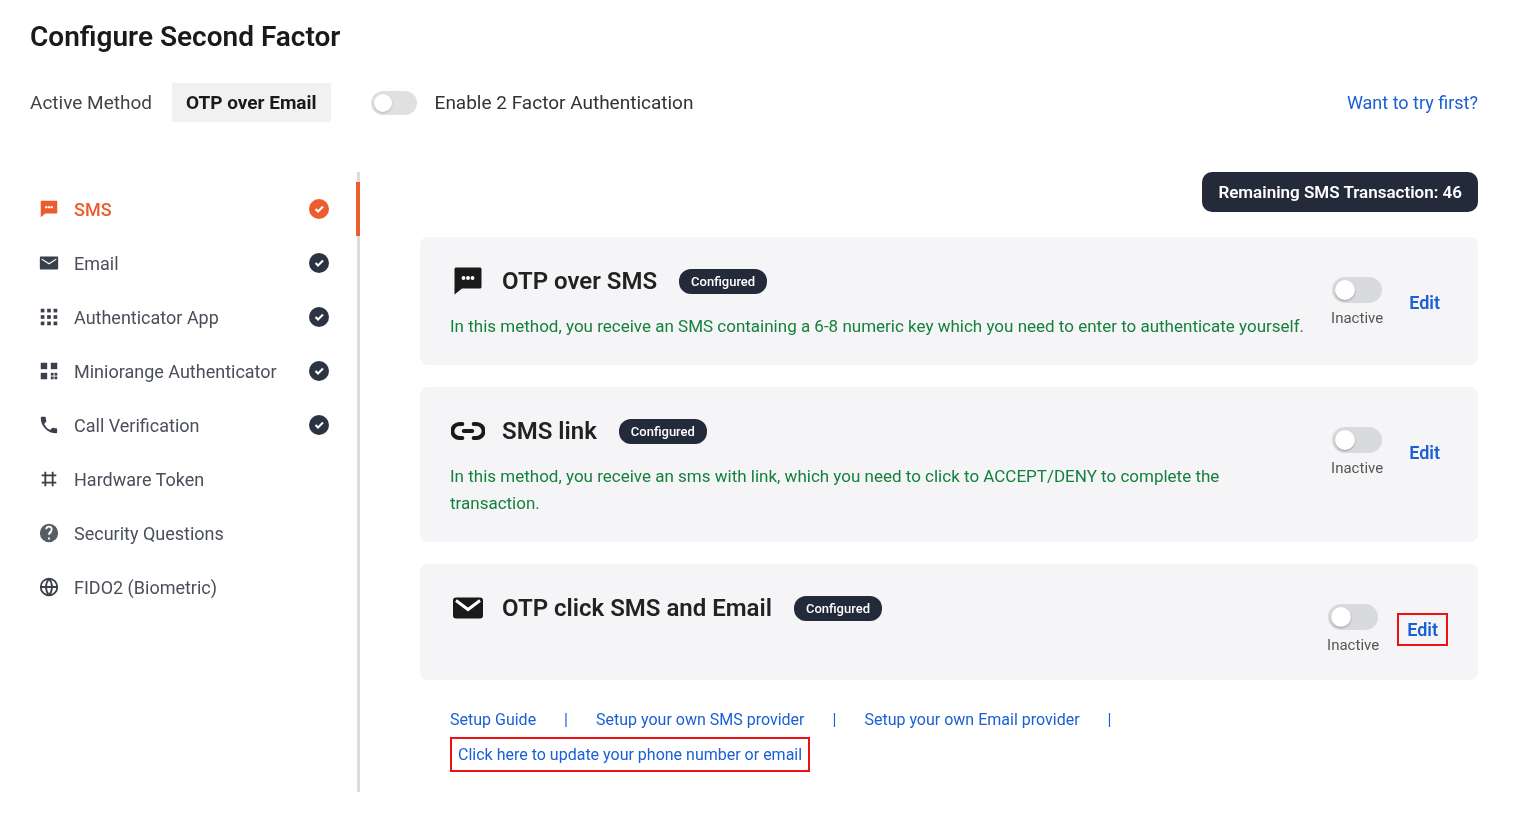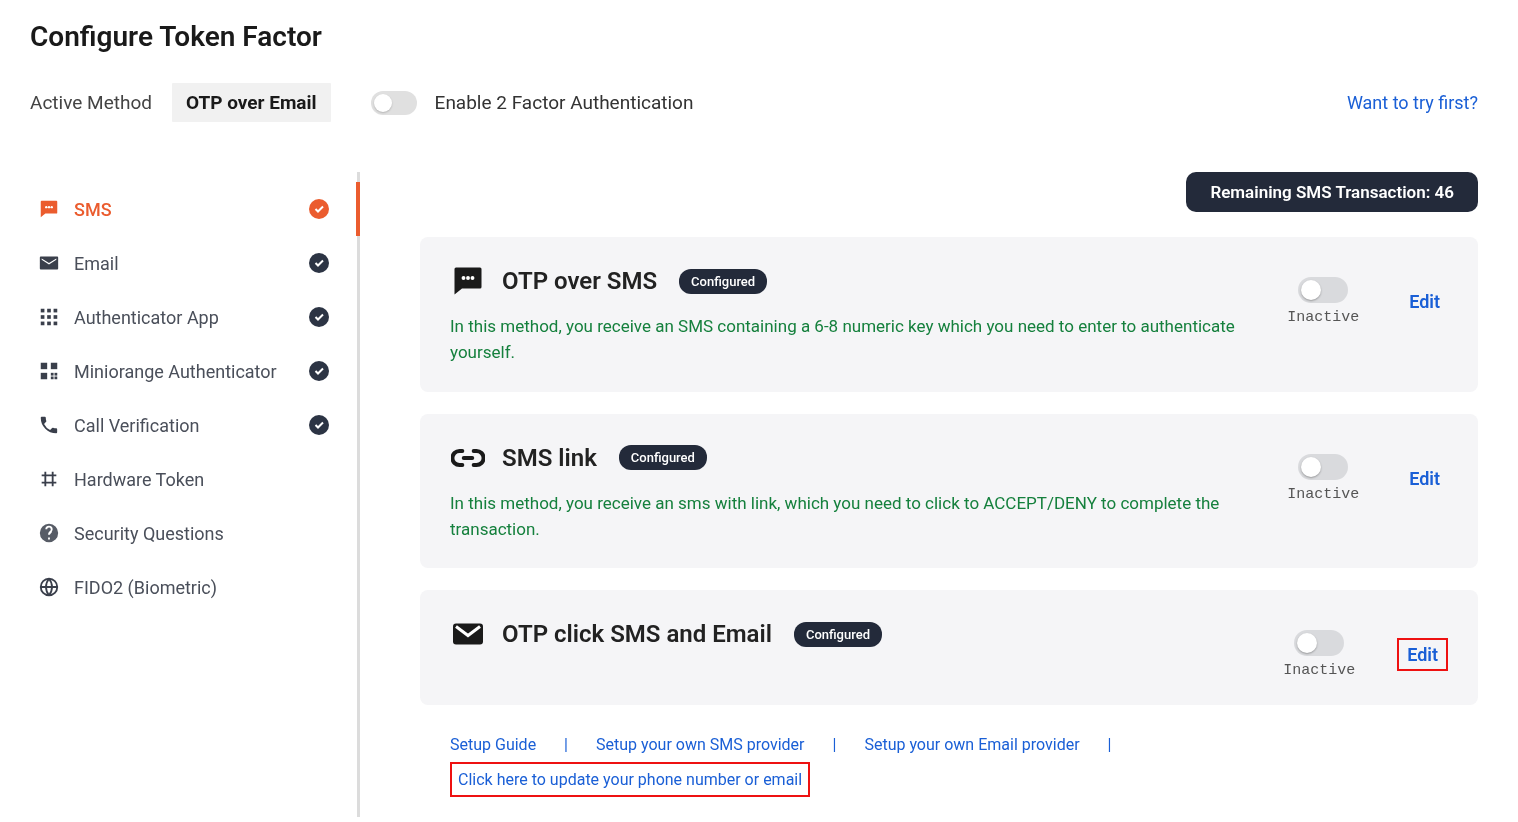--- a/index.html
+++ b/index.html
@@ -19,45 +19,45 @@
 .sidebar-item.active { color: #eb5c2e; }
 .sidebar-item.active::after { content: ""; position: absolute; right: -3px; top: 0; bottom: 0; width: 4px; background: #eb5c2e; }
 .sb-icon { width: 22px; height: 22px; margin-right: 14px; flex-shrink: 0; display: flex; align-items: center; justify-content: center; }
 .sb-label { font-size: 18px; color: #4a4f5a; }
 .sidebar-item.active .sb-label { color: #eb5c2e; font-weight: 500; }
 .sb-check { margin-left: auto; width: 20px; height: 20px; border-radius: 50%; background: #2c3444; display: flex; align-items: center; justify-content: center; }
 .sidebar-item.active .sb-check { background: #eb5c2e; }
 .sb-check svg { width: 12px; height: 12px; }
 .main { flex: 1; padding-left: 60px; padding-right: 20px; }
 .sms-badge-row { display: flex; justify-content: flex-end; margin-bottom: 25px; }
-.sms-badge { background: #232a3a; color: #fff; font-size: 17px; font-weight: 600; padding: 10px 24px; border-radius: 10px; }
+.sms-badge { background: #232a3a; color: #fff; font-size: 17px; font-weight: 600; padding: 10px 16px; border-radius: 10px; }
 .card { background: #f5f5f7; border-radius: 8px; padding: 26px 30px 26px 30px; margin-bottom: 22px; display: flex; align-items: flex-start; }
 .card-left { flex: 1; }
 .card-title-row { display: flex; align-items: center; margin-bottom: 14px; }
 .card-icon { width: 36px; height: 36px; margin-right: 16px; display: flex; align-items: center; justify-content: center; }
 .card-title { font-size: 24px; font-weight: 600; color: #222; margin-right: 22px; }
 .configured-pill { background: #232a3a; color: #fff; font-size: 13px; padding: 5px 12px; border-radius: 12px; font-weight: 500; }
 .card-desc { font-size: 17px; color: #15803d; line-height: 1.55; }
 .card-right { display: flex; align-items: center; margin-left: 20px; padding-top: 14px; }
-.status-col { display: flex; flex-direction: column; align-items: center; margin-right: 42px; font-family: Liberation Mono, monospace; }
+.status-col { display: flex; flex-direction: column; align-items: center; margin-right: 18px; }
 .status-toggle { width: 50px; height: 26px; background: #d9dadd; border-radius: 13px; position: relative; cursor: pointer; margin-bottom: 6px; }
 .status-toggle .knob { width: 20px; height: 20px; background: #fff; border-radius: 50%; position: absolute; top: 3px; left: 3px; box-shadow: 0 1px 2px rgba(0,0,0,0.3); }
 .status-label { font-size: 15px; color: #555; }
 .edit-link { color: #1a5fd6; font-size: 18px; font-weight: 600; cursor: pointer; padding: 4px 8px; }
 .edit-link.highlight { border: 2px solid #e11; }
 .footer-links { display: flex; align-items: center; padding: 8px 30px 20px 30px; flex-wrap: wrap; gap: 8px; }
 .footer-link { color: #1a5fd6; font-size: 16px; cursor: pointer; }
 .footer-link.highlight { border: 2px solid #e11; padding: 6px 6px; }
 .divider { color: #1a5fd6; margin: 0 20px; font-size: 16px; }
 </style>
 </head>
 <body>
 
 <div class="container">
-  <h1 class="page-title">Configure Token Factor</h1>
+  <h1 class="page-title">Configure Second Factor</h1>
 
   <div class="header-row">
     <span class="active-method-label">Active Method</span>
     <span class="active-method-value">OTP over Email</span>
     <div class="toggle">
         <div class="knob"></div>
       </div>
     <span class="enable-label">Enable 2 Factor Authentication</span>
     <a class="try-link">Want to try first?</a>
   </div>

